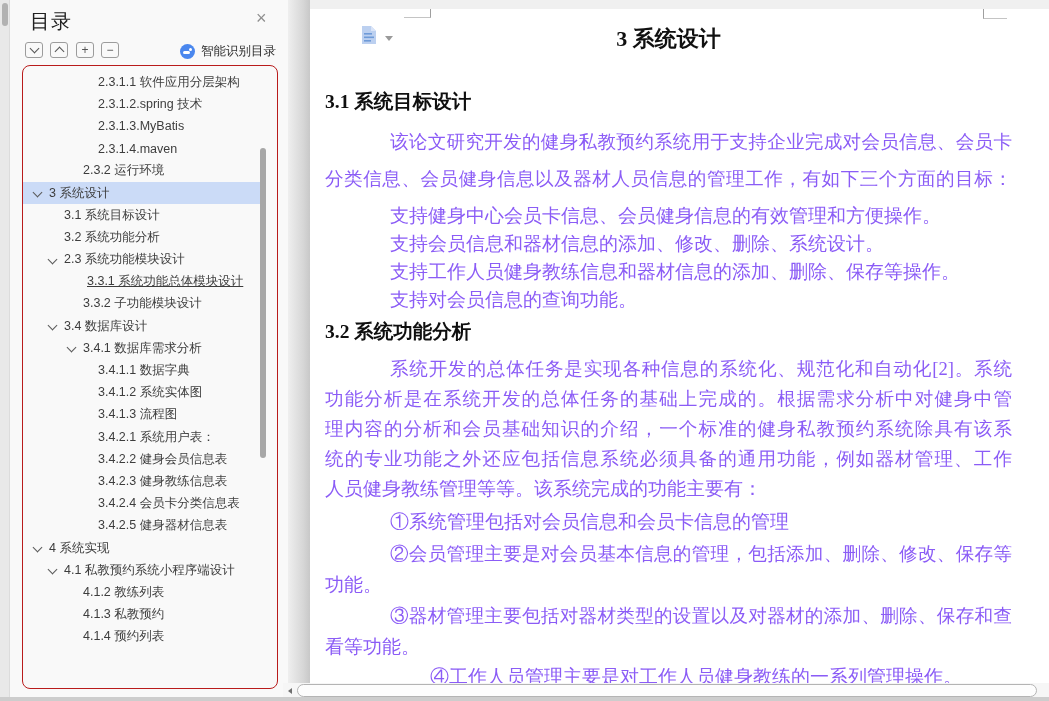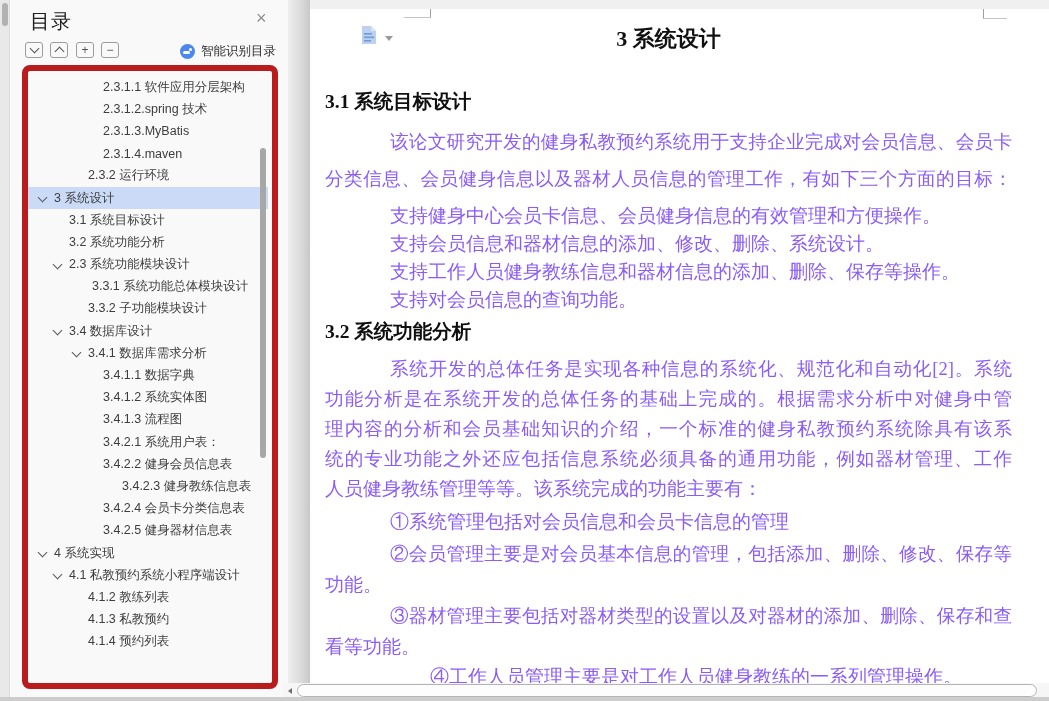--- a/index.html
+++ b/index.html
@@ -20,21 +20,21 @@
         font-size:12px;line-height:1;box-sizing:border-box;}
   .chev{width:6px;height:6px;border-left:1.5px solid #555;border-bottom:1.5px solid #555;display:inline-block;}
   .chev.down{transform:rotate(-45deg);margin-top:-3px;}
   .chev.up{transform:rotate(135deg);margin-top:3px;}
   .smart{position:absolute;left:170px;top:43px;display:flex;align-items:center;gap:6px;}
   .ai-circle{width:15px;height:15px;border-radius:50%;background:#4a87ee;position:relative;flex:0 0 auto;}
   .ai-circle::after{content:"";position:absolute;left:3px;top:7px;width:7px;height:3px;border-radius:2px;background:#fff;}
   .ai-circle::before{content:"";position:absolute;right:3px;top:4px;width:3px;height:3px;border-radius:50%;background:#fff;}
   .smart-label{font-size:12.5px;color:#2f2f2f;white-space:nowrap;}
 
-  .tocbox{position:absolute;left:12px;top:65px;width:256px;height:624px;border:6px solid #b91c1c;
+  .tocbox{position:absolute;left:12px;top:65px;width:256px;height:624px;border:1px solid #b91c1c;
           border-radius:8px;overflow:hidden;padding-top:5px;box-sizing:border-box;background:#f9f9f9;}
   .trow{position:relative;height:22.2px;width:240px;display:flex;align-items:center;
         font-size:12.5px;color:#3d3d3d;}
   .trow.sel{background:#cbdbf7;}
   .trow .tchev{position:absolute;width:6px;height:6px;border-left:1.4px solid #5a5a5a;
                border-bottom:1.4px solid #5a5a5a;transform:rotate(-45deg);top:7px;}
   .trow .lbl{white-space:nowrap;}
   .vthumb{position:absolute;left:238px;top:148px;width:6px;height:310px;background:#a7a7a7;border-radius:3px;}
 
   
@@ -114,21 +114,21 @@
         <span class="lbl" style="margin-left: 41px;">3.1 系统目标设计</span>
       </div>
       <div class="trow">
         <span class="lbl" style="margin-left: 41px;">3.2 系统功能分析</span>
       </div>
       <div class="trow">
         <span class="tchev" style="left: 26px;"></span>
         <span class="lbl" style="margin-left: 41px;">2.3 系统功能模块设计</span>
       </div>
       <div class="trow">
-        <span class="lbl" style="margin-left: 64px;">3.3.1 系统功能总体模块设计</span>
+        <span class="lbl" style="margin-left: 64px; text-decoration: underline;">3.3.1 系统功能总体模块设计</span>
       </div>
       <div class="trow">
         <span class="lbl" style="margin-left: 60px;">3.3.2 子功能模块设计</span>
       </div>
       <div class="trow">
         <span class="tchev" style="left: 26px;"></span>
         <span class="lbl" style="margin-left: 41px;">3.4 数据库设计</span>
       </div>
       <div class="trow">
         <span class="tchev" style="left: 45px;"></span>
@@ -143,21 +143,21 @@
       <div class="trow">
         <span class="lbl" style="margin-left: 75px;">3.4.1.3 流程图</span>
       </div>
       <div class="trow">
         <span class="lbl" style="margin-left: 75px;">3.4.2.1  系统用户表：</span>
       </div>
       <div class="trow">
         <span class="lbl" style="margin-left: 75px;">3.4.2.2 健身会员信息表</span>
       </div>
       <div class="trow">
-        <span class="lbl" style="margin-left: 94px;">3.4.2.3 健身教练信息表</span>
+        <span class="lbl" style="margin-left: 75px;">3.4.2.3 健身教练信息表</span>
       </div>
       <div class="trow">
         <span class="lbl" style="margin-left: 75px;">3.4.2.4 会员卡分类信息表</span>
       </div>
       <div class="trow">
         <span class="lbl" style="margin-left: 75px;">3.4.2.5 健身器材信息表</span>
       </div>
       <div class="trow">
         <span class="tchev" style="left: 11px;"></span>
         <span class="lbl" style="margin-left: 26px;">4 系统实现</span>

